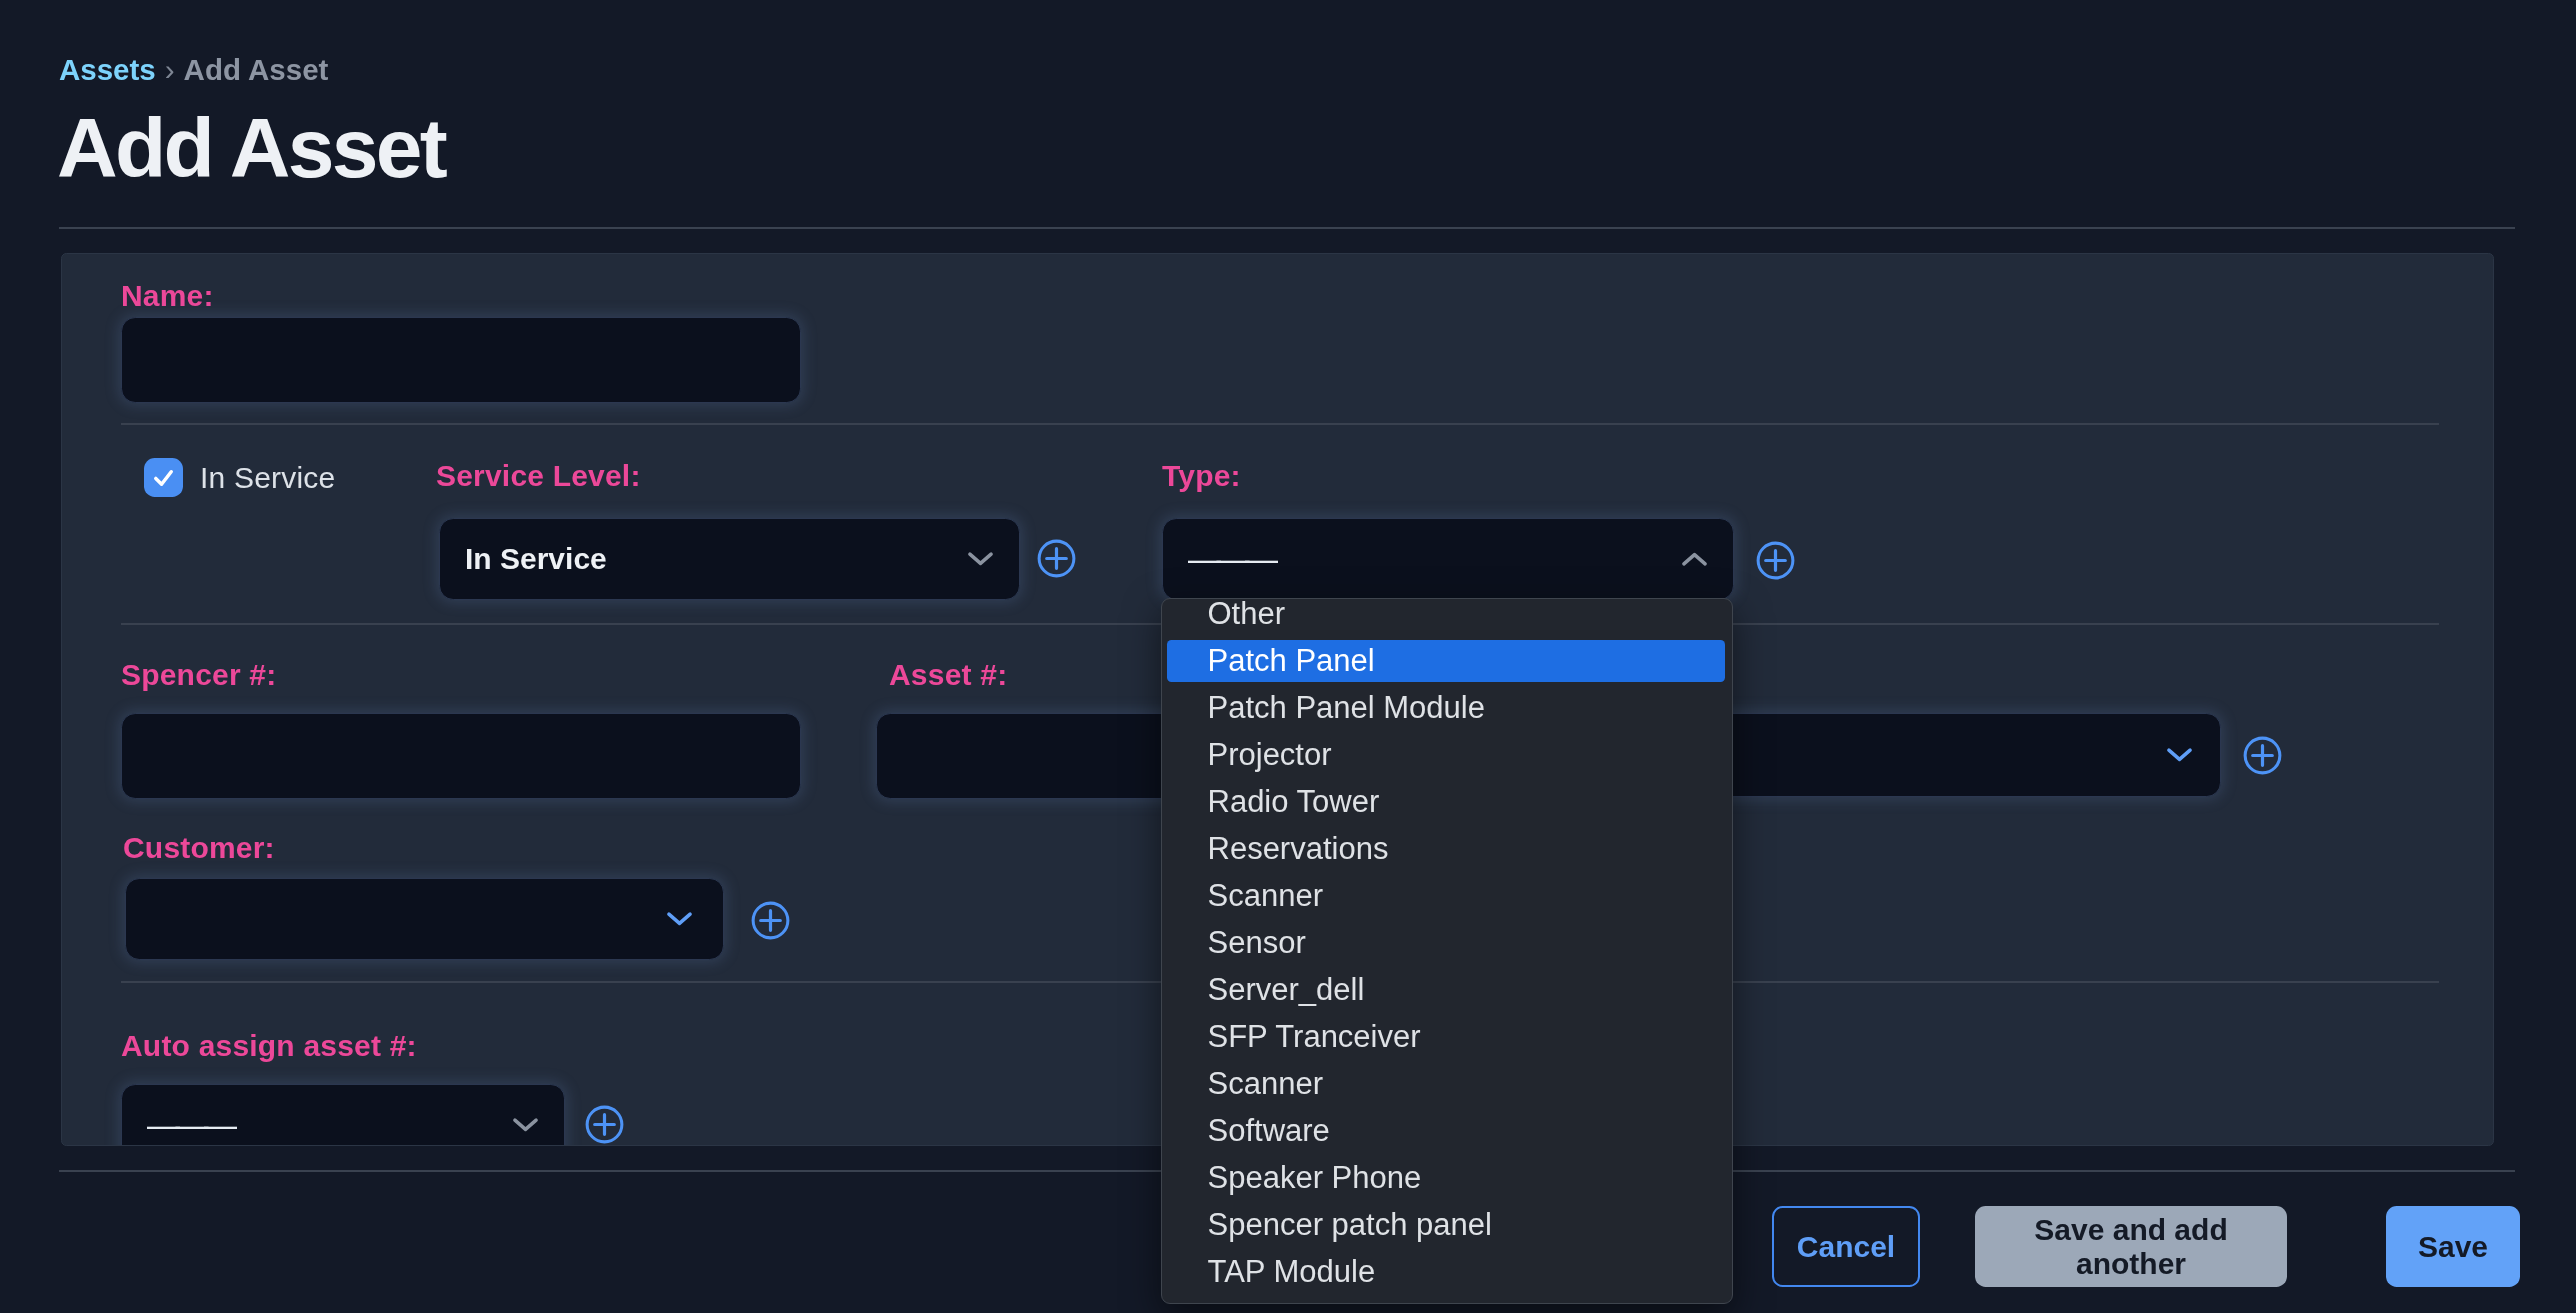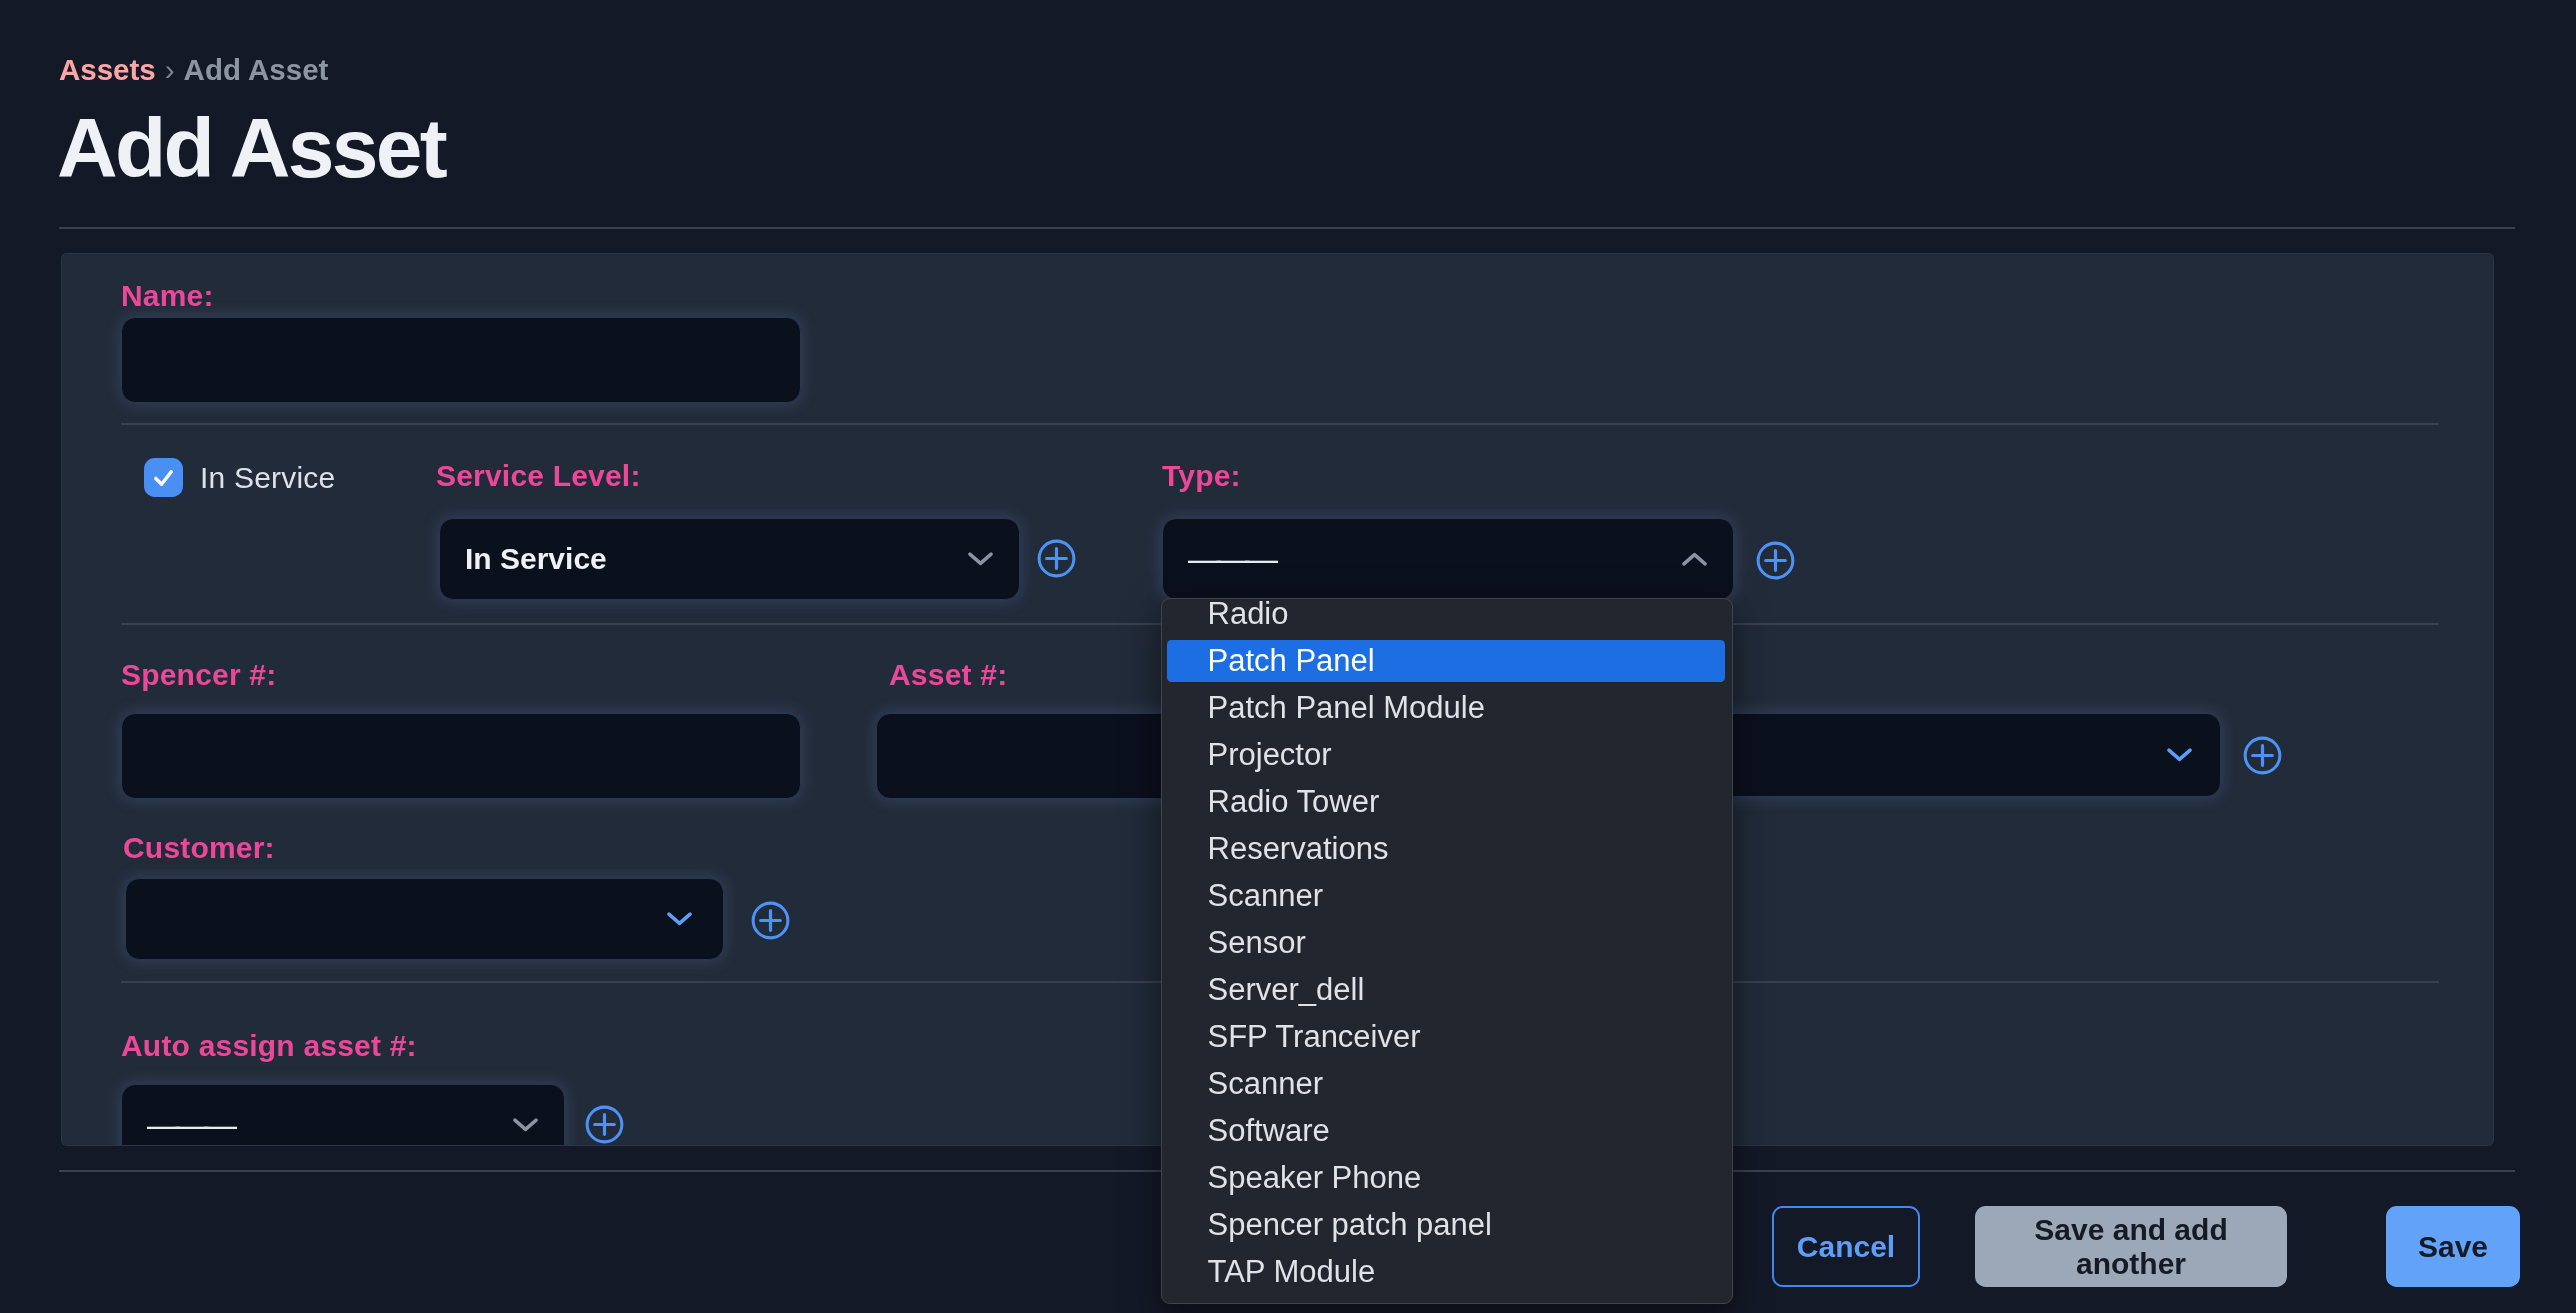--- a/index.html
+++ b/index.html
@@ -5,21 +5,21 @@
   html,body{margin:0;padding:0;}
   body{
     width:2576px;height:1313px;position:relative;overflow:hidden;
     background:#131927;
     font-family:"Liberation Sans","DejaVu Sans",sans-serif;
     -webkit-font-smoothing:antialiased;
   }
   .abs{position:absolute;}
   
   .breadcrumb{left:59px;top:54px;font-size:29.5px;line-height:32px;}
-  .breadcrumb .root{color:#fca5a5;font-weight:700;text-decoration:none;cursor:pointer;}
+  .breadcrumb .root{color:#7dd3fc;font-weight:700;text-decoration:none;cursor:pointer;}
   .breadcrumb .sep{color:#7e8694;margin:0 9px;font-weight:400;}
   .breadcrumb .cur{color:#8d95a3;font-weight:700;}
   .page-title{left:57px;top:104px;font-size:84px;font-weight:700;letter-spacing:-2.7px;color:#eef1f5;line-height:89px;}
   .title-divider{left:59px;top:227px;width:2456px;height:1.8px;background:#3a4250;}
   
   .card{left:61px;top:253px;width:2431px;height:891px;background:#222b3a;border:0.9px solid #2b3545;border-radius:5.4px;overflow:hidden;}
   .lbl{position:absolute;font-size:30px;font-weight:700;color:#ec4899;letter-spacing:0.2px;}
   .lbl-light{font-weight:400;color:#dde2e8;font-size:30px;}
   .hline{position:absolute;height:1.8px;background:#39414f;}
   .field{position:absolute;background:#0b101d;border:1.8px solid #2b3750;border-radius:14.3px;
@@ -145,21 +145,21 @@
     <svg width="41" height="41" viewBox="0 0 46 46">
       <circle cx="23" cy="23" r="19.5" fill="none" stroke="#4d93f6" stroke-width="3.4"></circle>
       <path d="M23 12 V34 M12 23 H34" stroke="#4d93f6" stroke-width="3.6" stroke-linecap="round"></path>
     </svg>
   </button>
 </div>
 
 <div class="abs dropdown">
   <ul>
       <li>
-        <span>Radio</span>
+        <span>Other</span>
       </li>
       <li class="selected">
         <span>Patch Panel</span>
       </li>
       <li>
         <span>Patch Panel Module</span>
       </li>
       <li>
         <span>Projector</span>
       </li>

